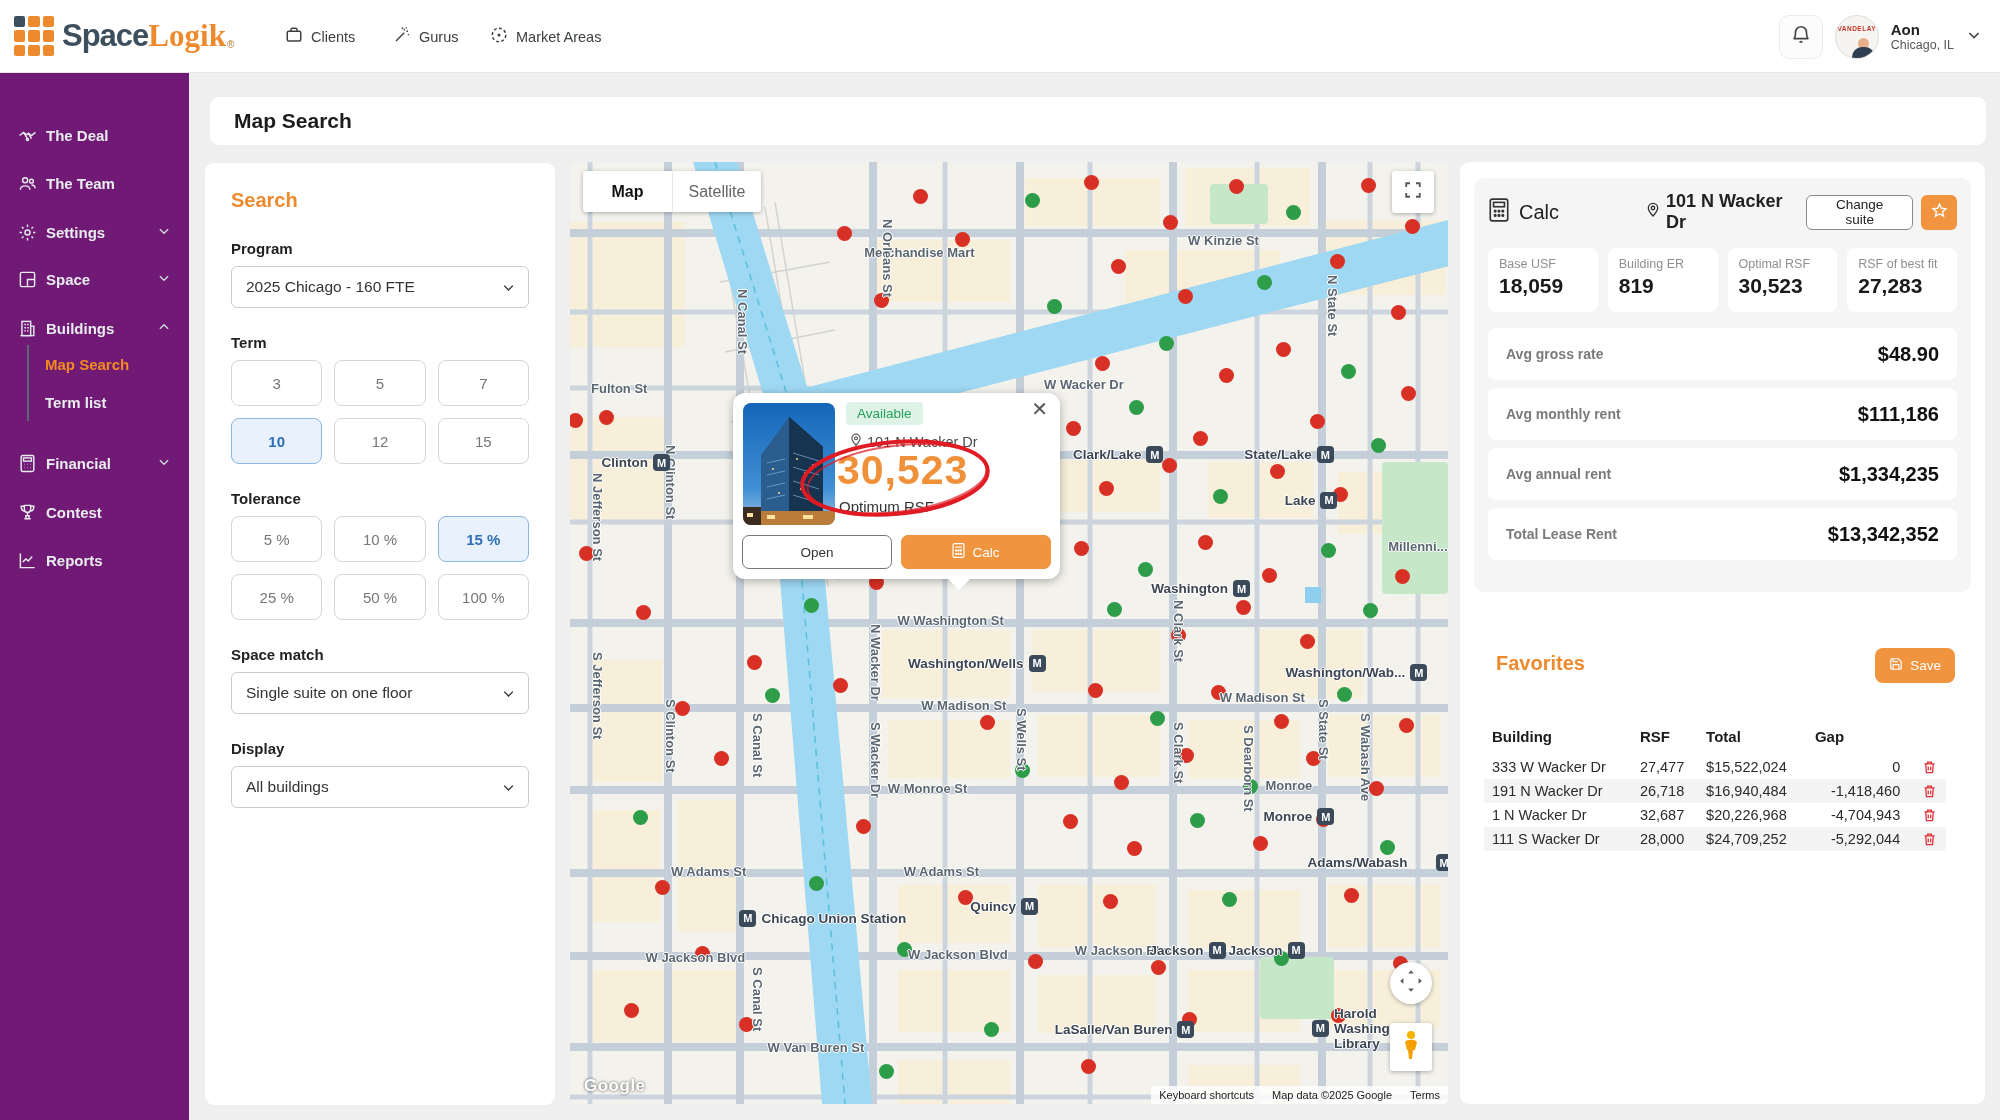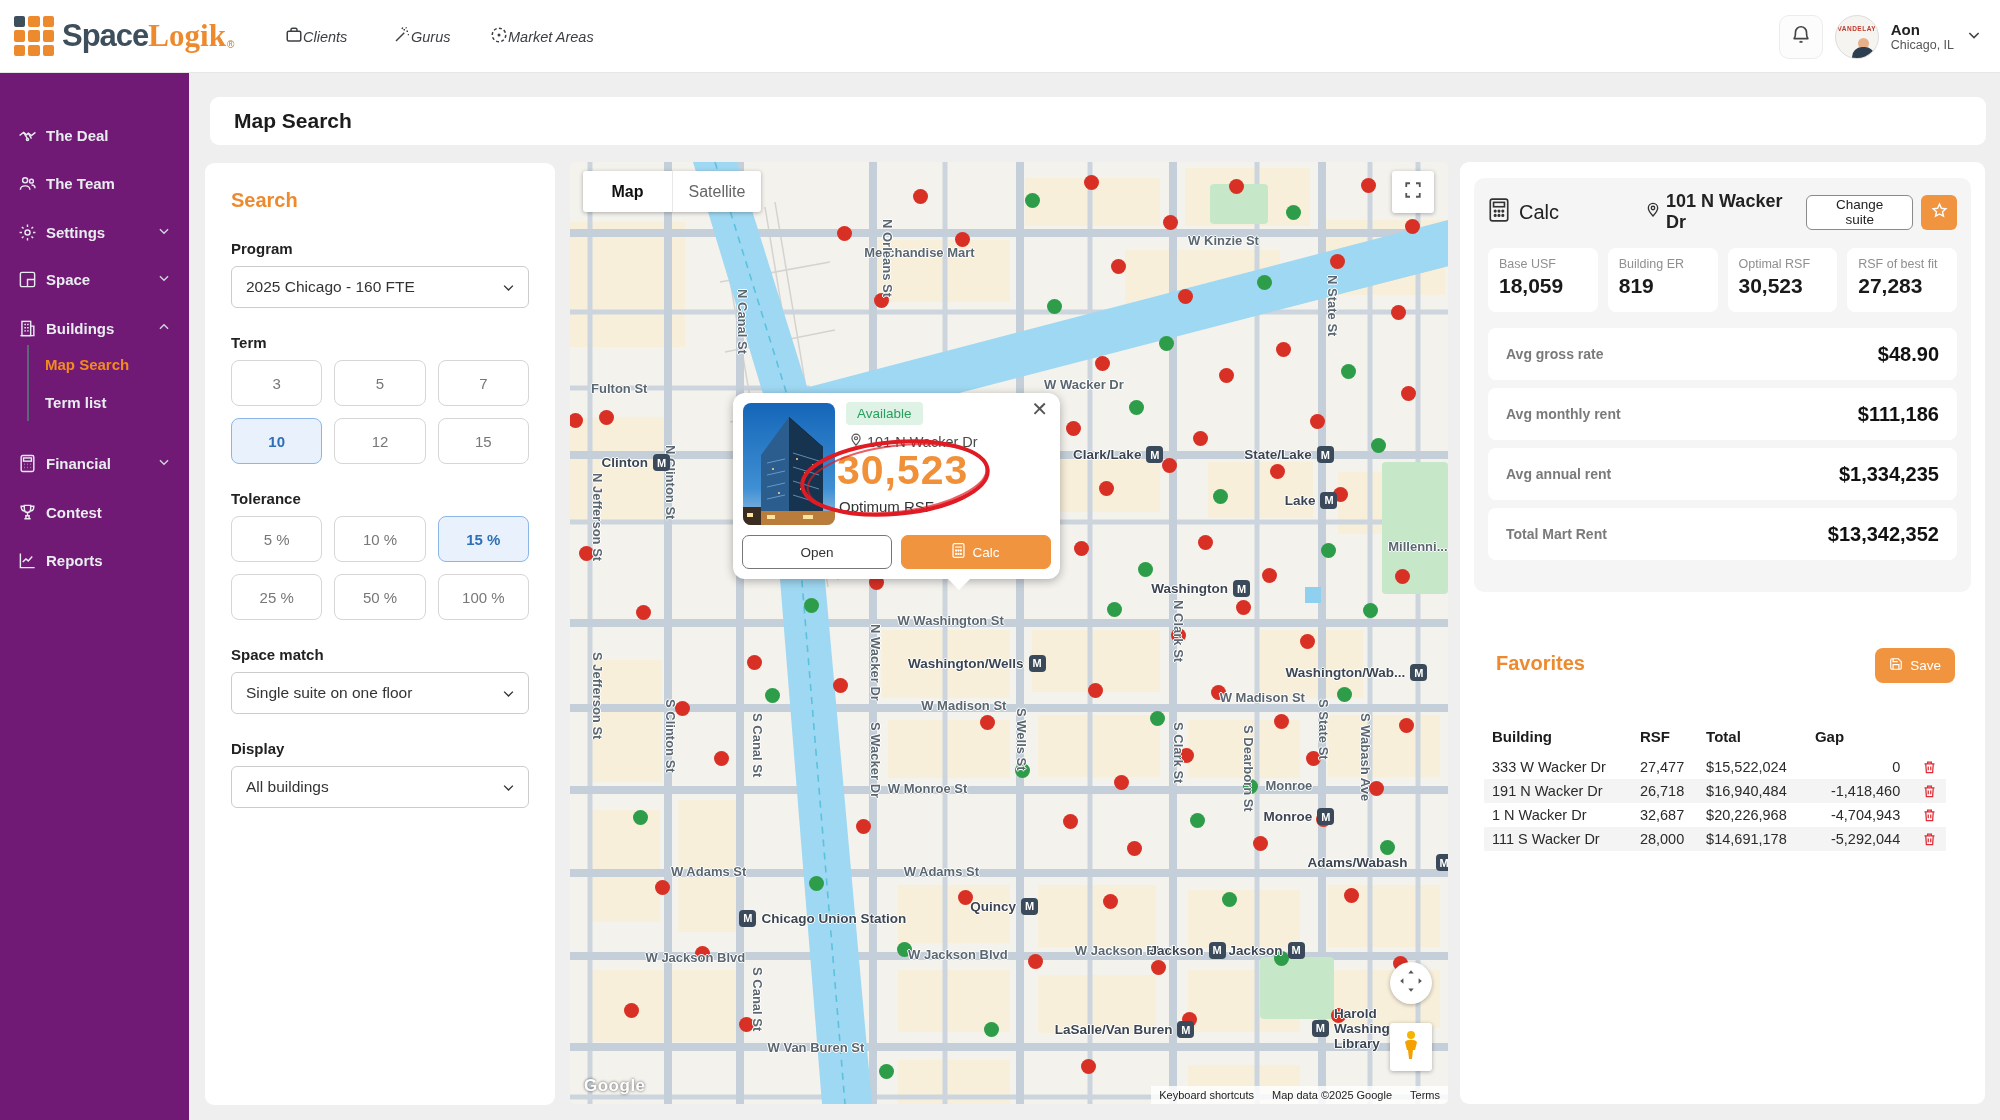--- a/index.html
+++ b/index.html
@@ -7,21 +7,21 @@
   *{box-sizing:border-box;}
   
   #nav{position:absolute;left:0;top:0;width:2000px;height:73px;background:#fff;border-bottom:1px solid #e7e7e7;z-index:30;}
   #logo{position:absolute;left:14px;top:16px;display:flex;align-items:center;gap:8px;}
   #logo-grid{width:40px;height:40px;display:grid;grid-template-columns:1fr 1fr 1fr;grid-template-rows:1fr 1fr 1fr;gap:3px;}
   #logo-grid span{background:#ee8a2e;border-radius:2px;}
   #logo-grid span.dk{background:#3d4f5c;}
   .logo-space{font-size:31px;font-weight:800;color:#3d4f5c;letter-spacing:-1px;}
   .logo-logik{font-size:31px;font-weight:700;color:#ee8a2e;font-family:"Liberation Serif",serif;letter-spacing:0;}
   .logo-reg{font-size:10px;color:#b7762f;align-self:flex-end;margin-bottom:4px;margin-left:1px;}
-  .nav-item{position:absolute;top:0;height:73px;display:flex;align-items:center;gap:0;font-size:14.5px;color:#3c4043;cursor:pointer;font-style:italic;}
+  .nav-item{position:absolute;top:0;height:73px;display:flex;align-items:center;gap:8px;font-size:14.5px;color:#3c4043;cursor:pointer;}
   .nav-item svg{stroke:#3c4043;}
   #user-area{position:absolute;right:0;top:0;height:73px;display:flex;align-items:center;gap:12px;padding-right:18px;}
   #bell-btn{width:44px;height:44px;border:1px solid #ececec;background:#fcfcfc;border-radius:10px;display:flex;align-items:center;justify-content:center;}
   #avatar{width:44px;height:44px;border-radius:50%;border:1px solid #ddd;background:#f6f4f0;overflow:hidden;position:relative;}
   #avatar .vand{position:absolute;top:9px;left:0;width:100%;text-align:center;font-size:6.5px;font-weight:bold;color:#c0392b;letter-spacing:.5px;}
   #avatar .head{position:absolute;left:22px;top:22px;width:11px;height:11px;border-radius:50%;background:#e8b08a;}
   #avatar .body{position:absolute;left:16px;top:31px;width:23px;height:13px;border-radius:10px 10px 0 0;background:#2c3e50;}
   .user-name{font-size:15px;font-weight:bold;color:#222;line-height:17px;}
   .user-loc{font-size:12.5px;color:#555;}
   
@@ -767,21 +767,21 @@
         </div>
         <div class="crow">
           <span class="cl">Avg monthly rent</span>
           <span class="cv2">$111,186</span>
         </div>
         <div class="crow">
           <span class="cl">Avg annual rent</span>
           <span class="cv2">$1,334,235</span>
         </div>
         <div class="crow">
-          <span class="cl">Total Mart Rent</span>
+          <span class="cl">Total Lease Rent</span>
           <span class="cv2">$13,342,352</span>
         </div>
       </div>
   </div>
   <div id="fav-head">Favorites</div>
   <button id="save-btn">
     <span><svg width="14" height="14" viewBox="0 0 24 24" fill="none" stroke="#fff" stroke-width="2">
           <path d="M19 21H5a2 2 0 0 1-2-2V5a2 2 0 0 1 2-2h11l5 5v11a2 2 0 0 1-2 2z"></path>
           <path d="M17 21v-8H7v8M7 3v5h8"></path>
         </svg></span>
@@ -836,21 +836,21 @@
               <svg width="15" height="16" viewBox="0 0 24 24" fill="none" stroke="#e02b35" stroke-width="2">
                 <path d="M4 7h16M9 7V4h6v3M6 7l1 14h10l1-14"></path>
                 <path d="M10 11v6M14 11v6"></path>
               </svg>
             </span>
           </td>
         </tr>
         <tr class="alt">
           <td>111 S Wacker Dr</td>
           <td class="num">28,000</td>
-          <td class="num">$14,691,178</td>
+          <td class="num">$24,709,252</td>
           <td class="num gap">-5,292,044</td>
           <td>
             <span class="trash">
               <svg width="15" height="16" viewBox="0 0 24 24" fill="none" stroke="#e02b35" stroke-width="2">
                 <path d="M4 7h16M9 7V4h6v3M6 7l1 14h10l1-14"></path>
                 <path d="M10 11v6M14 11v6"></path>
               </svg>
             </span>
           </td>
         </tr>

